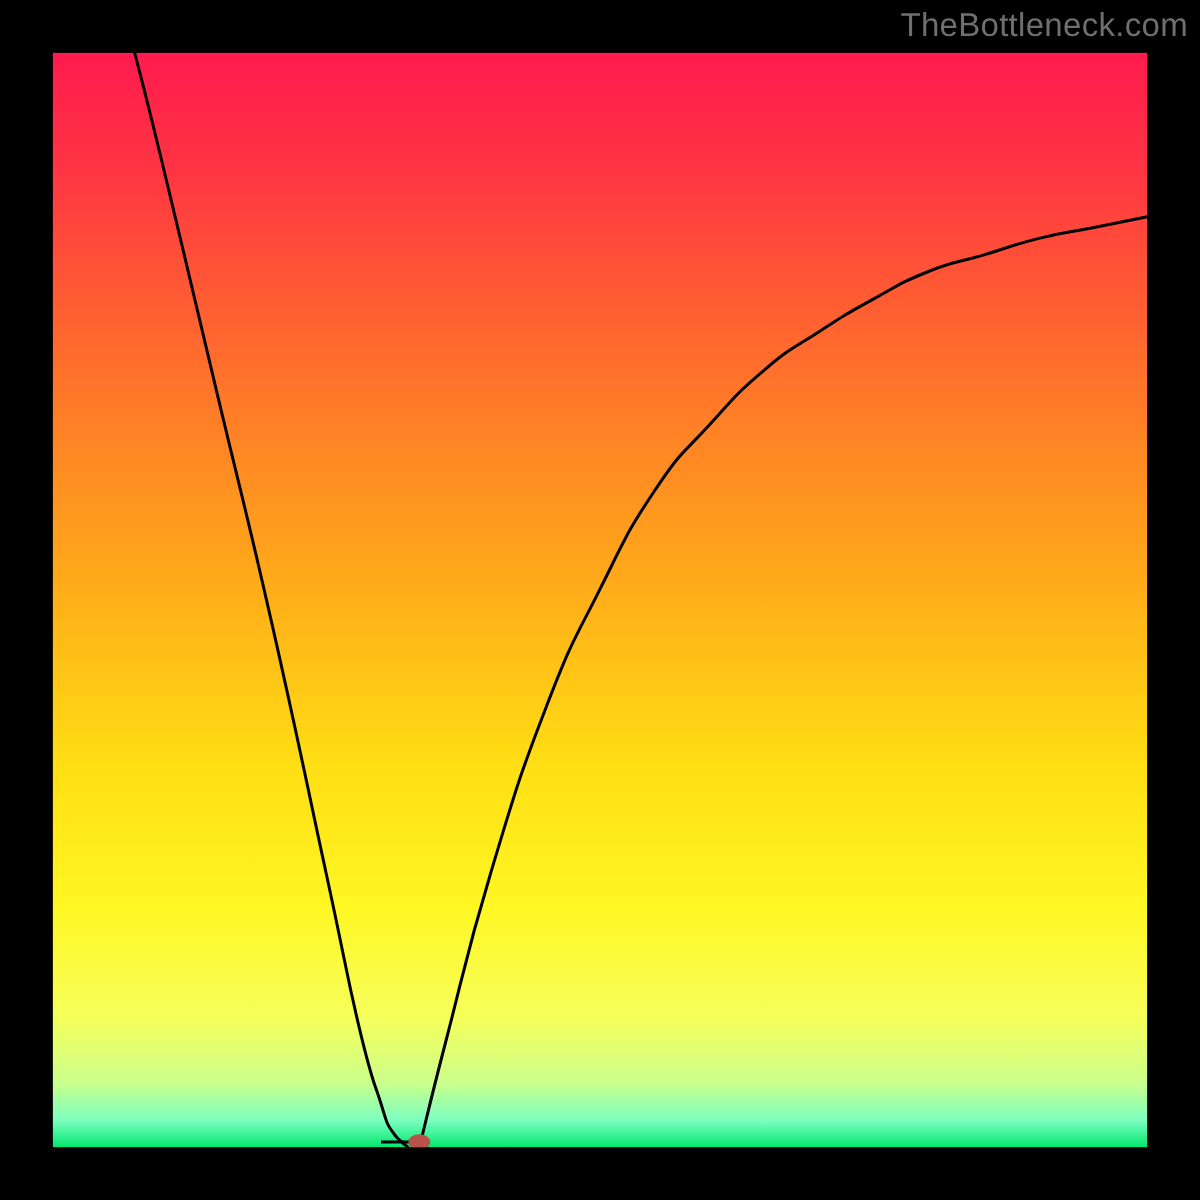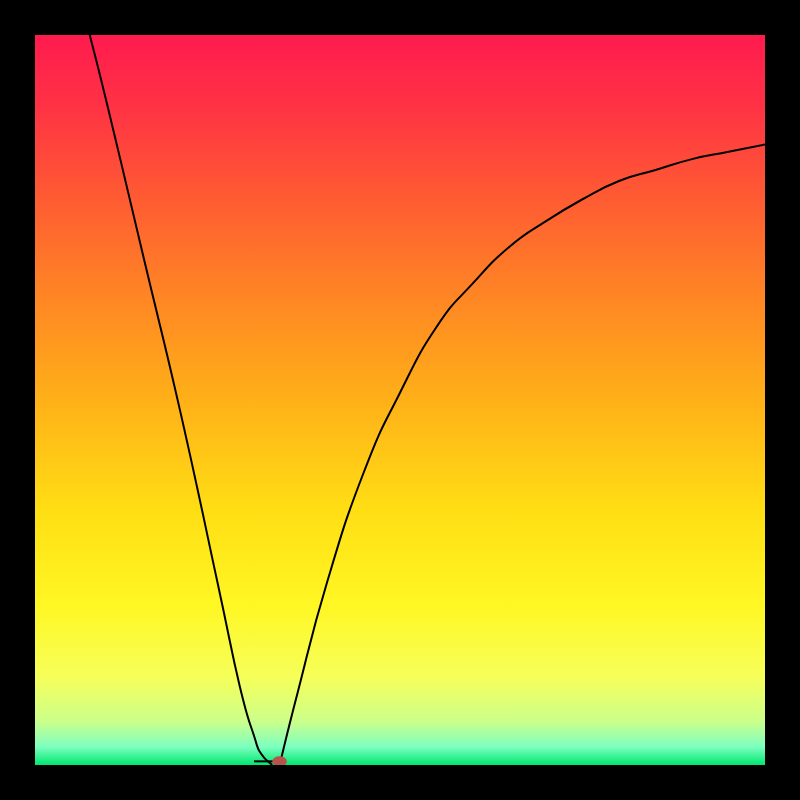--- a/index.html
+++ b/index.html
@@ -50,20 +50,21 @@
   .marker {
     fill: #b8524a;
     stroke: none;
   }
 </style>
 </head>
 <body>
 
 <div class="outer">
 
+  <div class="watermark">TheBottleneck.com</div>
 
   <div class="plot-area">
     <svg id="plot-svg" viewBox="0 0 730 730" preserveAspectRatio="none" width="730" height="730">
       <defs>
         <linearGradient id="bg-grad" x1="0" y1="0" x2="0" y2="1">
             <stop offset="0.00%" stop-color="#ff1b4e"></stop>
             <stop offset="10.00%" stop-color="#ff3344"></stop>
             <stop offset="22.00%" stop-color="#ff5a33"></stop>
             <stop offset="35.00%" stop-color="#ff8325"></stop>
             <stop offset="50.00%" stop-color="#ffb018"></stop>

